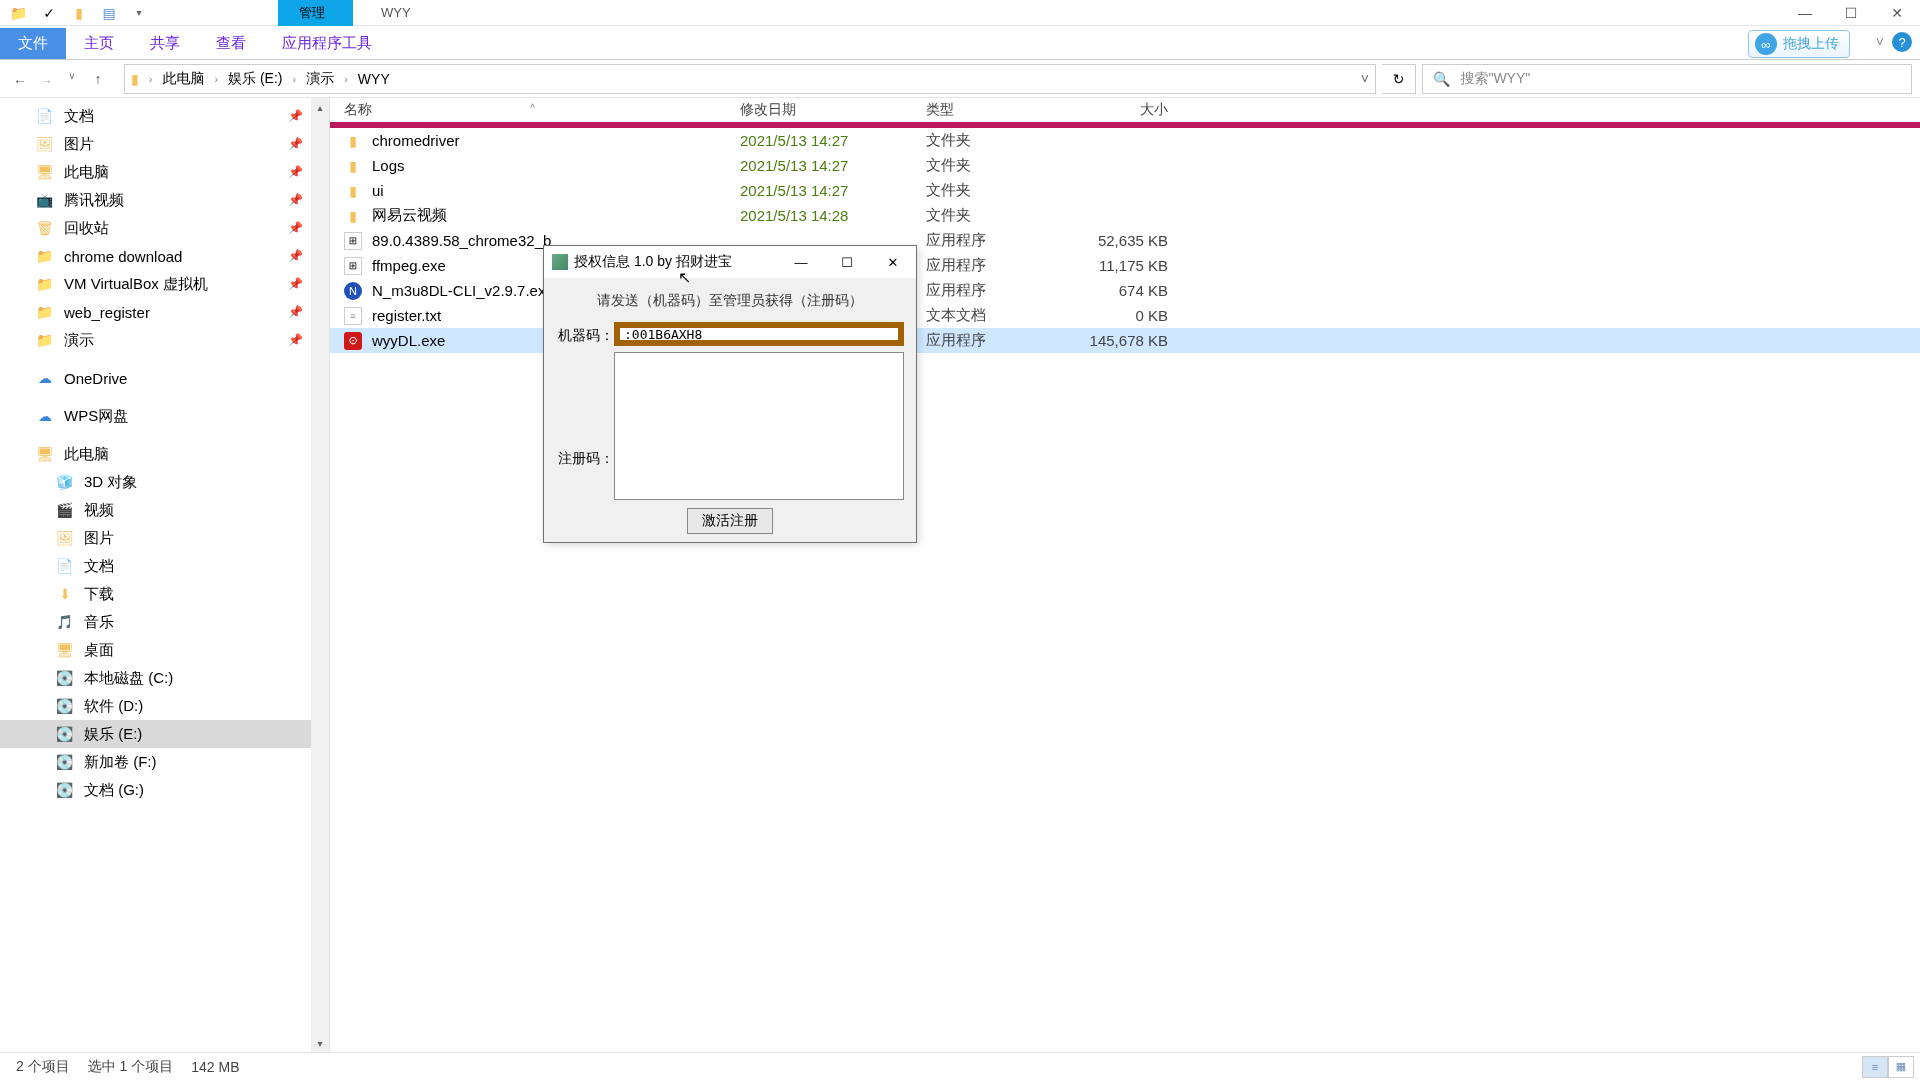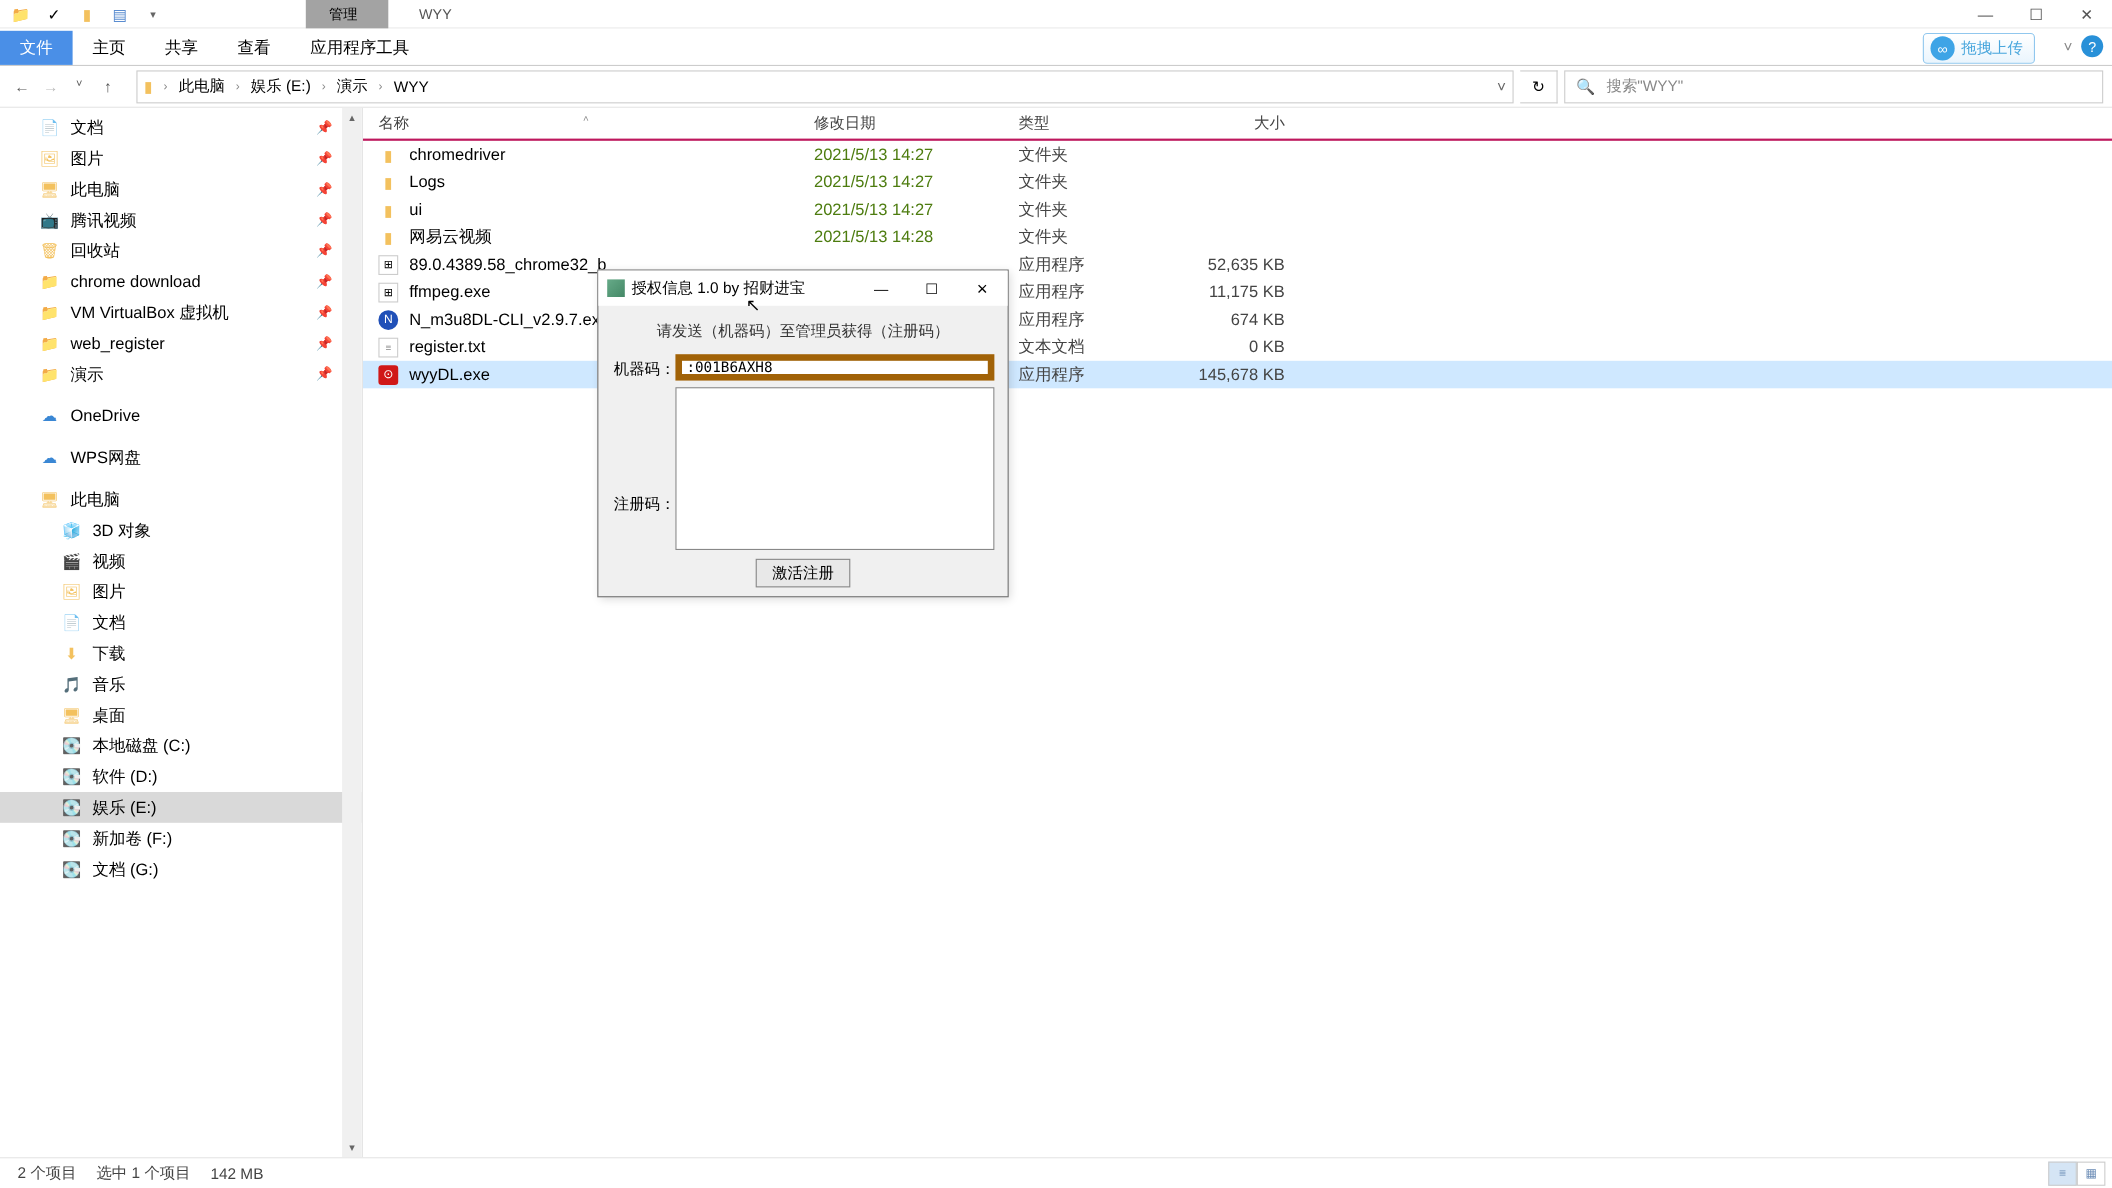--- a/index.html
+++ b/index.html
@@ -3,27 +3,27 @@
 <meta charset="utf-8">
 <style>
 * { margin: 0; padding: 0; box-sizing: border-box; font-family: "Microsoft YaHei", "Segoe UI", sans-serif; }
 body { width: 1920px; height: 1080px; background: #fff; overflow: hidden; position: relative; font-size: 14px; }
 
 
 .titlebar { height: 26px; display: flex; align-items: center; background: #fff; border-bottom: 1px solid #e5e5e5; position: relative; }
 .tb-icons { display: flex; gap: 12px; padding-left: 10px; align-items: center; }
 .tb-icons span { display: inline-flex; align-items: center; justify-content: center; width: 18px; height: 18px; }
 .tb-tab { height: 26px; display: flex; align-items: center; padding: 0 28px; font-size: 13px; color: #555; }
-.tb-tab.active { background: #a3a3a3; color: #000; padding-left: 21px; }
+.tb-tab.active { background: #0ea5e9; color: #000; padding-left: 21px; }
 .tb-win { position: absolute; right: 0; top: 0; display: flex; }
 .tb-win div { width: 46px; height: 26px; display: flex; align-items: center; justify-content: center; color: #555; }
 
 
 .ribbon { height: 34px; display: flex; align-items: flex-end; border-bottom: 1px solid #ccc; background: #fff; position: relative; }
-.ribbon-tab { padding: 6px 18px; font-size: 15px; color: #000000; }
+.ribbon-tab { padding: 6px 18px; font-size: 15px; color: #6d28d9; }
 .ribbon-tab.file { background: #4a8fe7; color: #fff; }
 .upload-btn { position: absolute; right: 70px; top: 4px; border: 1px solid #90c7ee; border-radius: 4px; padding: 2px 10px 2px 6px; display: flex; align-items: center; gap: 6px; color: #4aa7dd; font-size: 14px; background: linear-gradient(#fff,#eaf5fd); }
 .upload-btn .cloud { width: 22px; height: 22px; border-radius: 50%; background: #3ea4e6; display: flex; align-items: center; justify-content: center; color: #fff; font-size: 13px; }
 .rb-right { position: absolute; right: 8px; top: 6px; display: flex; gap: 8px; align-items: center; }
 .help-badge { width: 20px; height: 20px; border-radius: 50%; background: #2890d8; color: #fff; display: flex; align-items: center; justify-content: center; font-size: 13px; }
 
 
 .navbar { height: 38px; display: flex; align-items: center; border-bottom: 1px solid #e5e5e5; }
 .nav-arrows { display: flex; gap: 6px; padding: 0 10px; color: #555; }
 .nav-arrows span { width: 20px; text-align: center; }
@@ -45,21 +45,21 @@
 .tree-item .pin { position: absolute; right: 26px; color: #aaa; font-size: 12px; }
 .tree-item.sel { background: #d9d9d9; }
 .ic { width: 18px; height: 16px; display: inline-flex; align-items: center; justify-content: center; font-size: 14px; }
 .ic.folder { color: #f3c15e; }
 .ic.drive { color: #888; }
 .ic.blue { color: #3a87d4; }
 .tree-sp { height: 10px; }
 
 
 .content { flex: 1; display: flex; flex-direction: column; }
-.columns { height: 30px; display: flex; align-items: center; border-bottom: 2px solid #be185d; color: #444; font-size: 14px; }
+.columns { height: 30px; display: flex; align-items: center; border-bottom: 6px solid #be185d; color: #444; font-size: 14px; }
 .col-name { width: 410px; padding-left: 14px; position: relative; }
 .col-name .sorter { position: absolute; left: 200px; font-size: 9px; color: #888; }
 .col-date { width: 186px; }
 .col-type { width: 154px; }
 .col-size { width: 96px; text-align: right; padding-right: 8px; }
 .files { flex: 1; position: relative; }
 .file-row { height: 25px; display: flex; align-items: center; font-size: 15px; }
 .file-row.sel { background: #cfe8ff; }
 .file-row .fn { width: 410px; padding-left: 14px; display: flex; align-items: center; gap: 10px; }
 .file-row .fd { width: 186px; color: #4d7c0f; }

